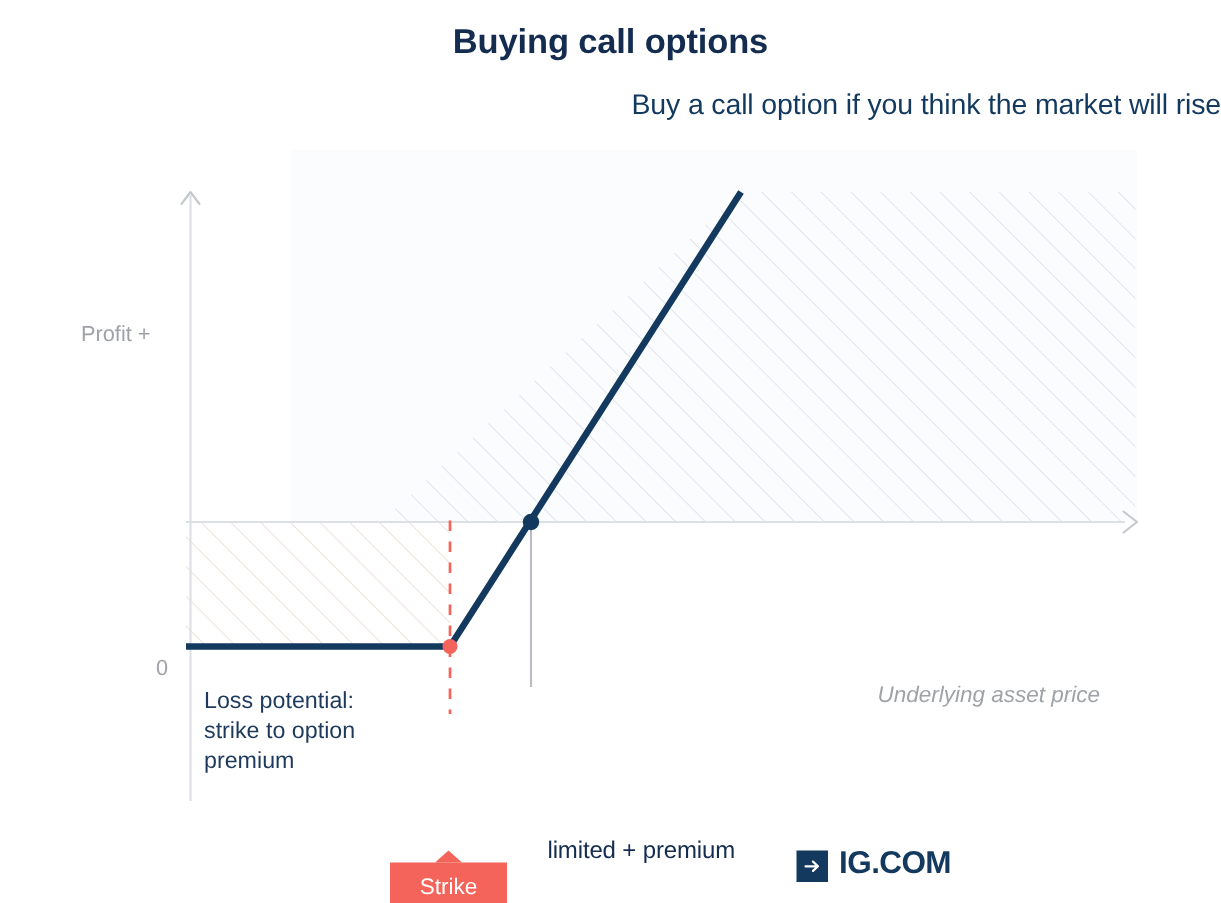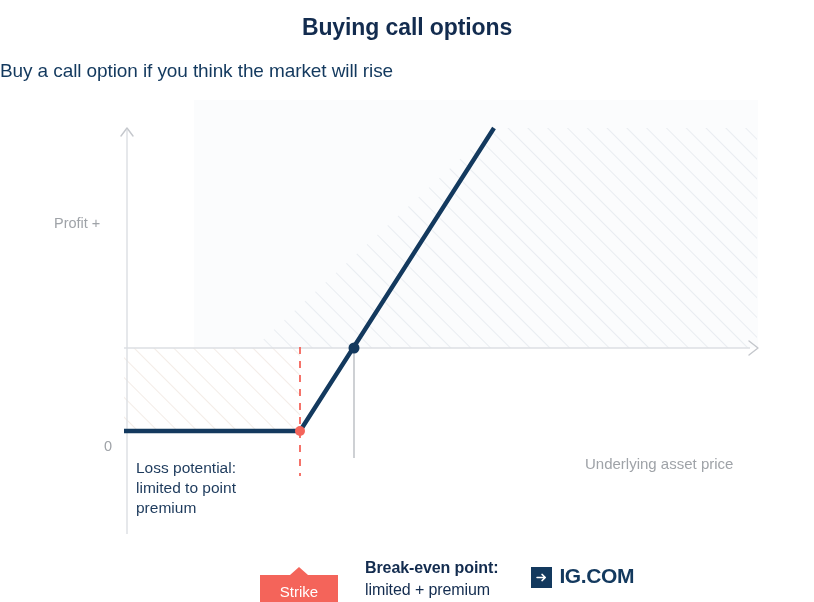--- a/index.html
+++ b/index.html
@@ -31,21 +31,21 @@
     font-weight: bold;
     color: #132c4f;
     letter-spacing: -0.1px;
   }
 
   .subtitle {
     position: absolute;
     top: 60px;
     left: 0;
     width: 814px;
-    text-align: left;
+    text-align: right;
     font-size: 19px;
     font-weight: normal;
     color: #13395e;
     letter-spacing: -0.1px;
   }
 
   
   .chart-area {
     position: absolute;
     left: 0;
@@ -67,21 +67,21 @@
   
   .axis-label {
     position: absolute;
     color: #9fa3a8;
     font-size: 14.5px;
     white-space: nowrap;
   }
 
   .lbl-profit { left: 30px;  top: 115px; }
   .lbl-zero   { left: 80px;  top: 338px; }
-  .lbl-xaxis  { left: 561px; top: 355px; font-size: 15px; }
+  .lbl-xaxis  { left: 561px; top: 355px; font-size: 15px; font-style: italic; }
 
   
   .annot {
     position: absolute;
     color: #1d3a5c;
     font-size: 15.5px;
     line-height: 20px;
     white-space: pre-line;
   }
 
@@ -203,26 +203,25 @@
       <circle cx="330" cy="248" r="5.5" fill="#13395e"></circle>
     </svg>
 
     <div class="axis-label lbl-profit">Profit  +</div>
 
     <div class="axis-label lbl-zero">0</div>
 
     <div class="axis-label lbl-xaxis">Underlying asset price</div>
 
     <div class="annot annot-loss">Loss potential:
-limited to point
+strike to option
 premium</div>
 
 
     <div class="breakeven-block">
-      <div class="breakeven-title">Break-even point:</div>
       <div class="breakeven-sub">limited + premium</div>
     </div>
 
     <div class="strike-box">Strike
 price</div>
   </div>
 
   <div class="logo">
     <span class="logo-mark">
       <svg width="13" height="13" viewBox="0 0 13 13" aria-hidden="true">

